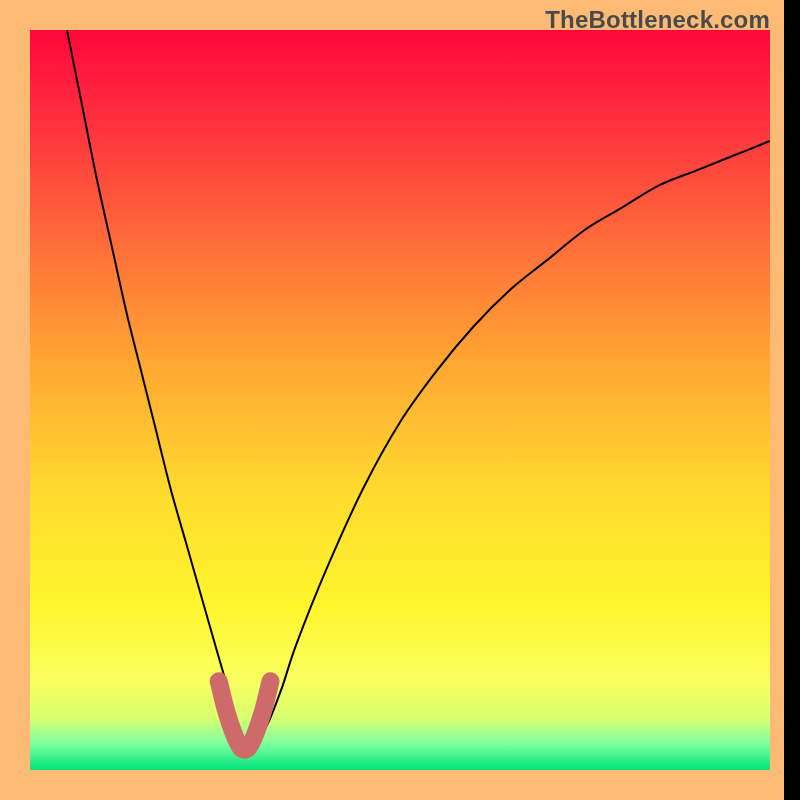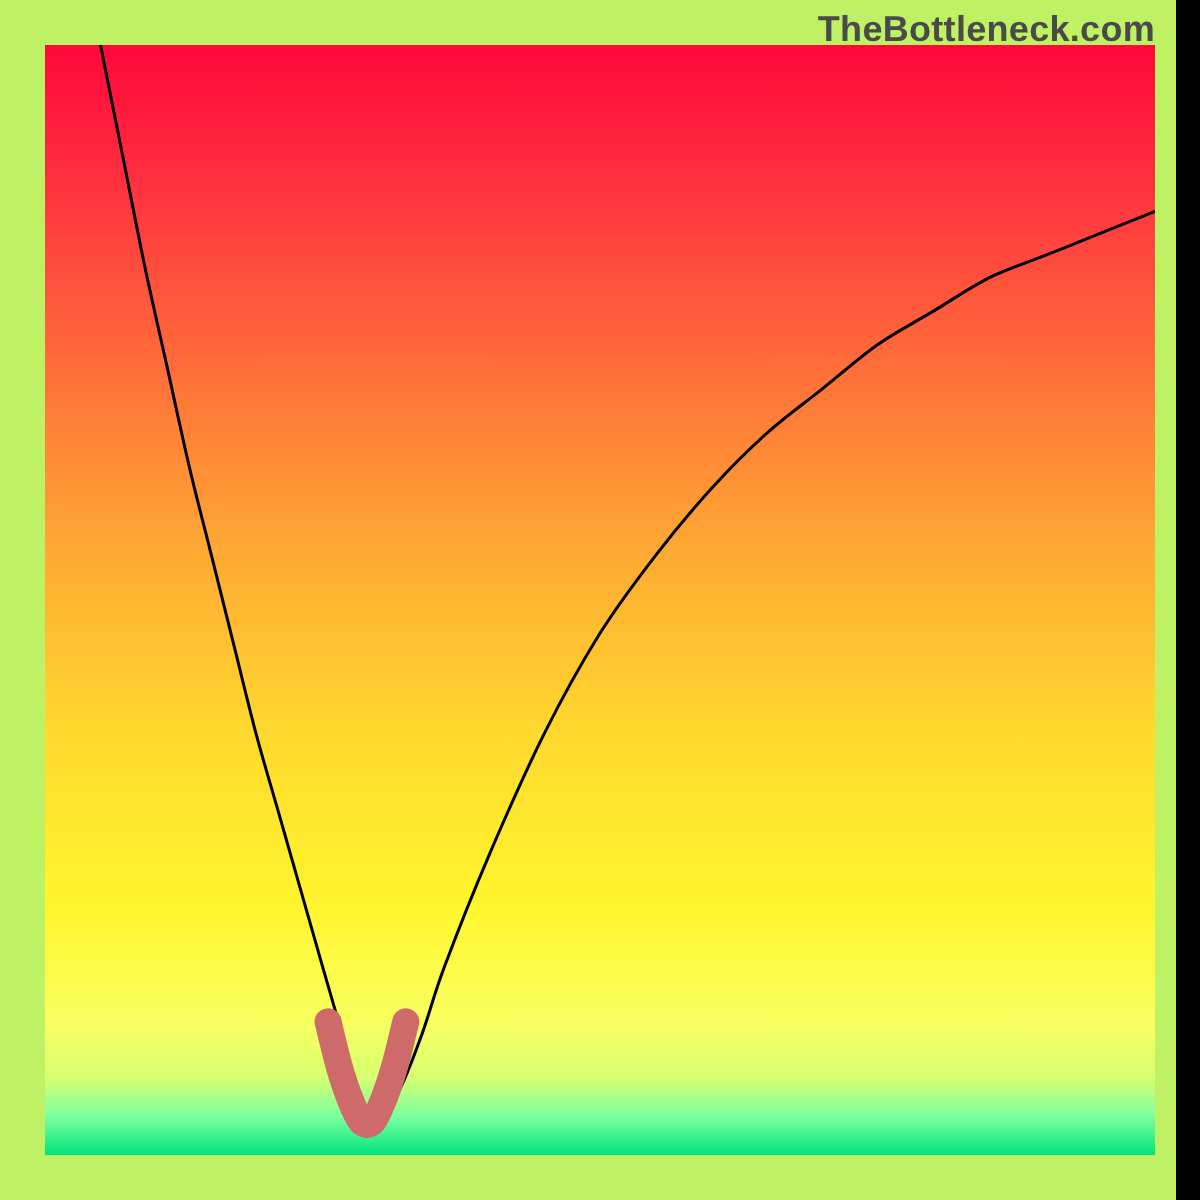--- a/index.html
+++ b/index.html
@@ -9,21 +9,21 @@
     height: 800px;
     background: #000;
     font-family: Arial, Helvetica, sans-serif;
     overflow: hidden;
   }
   .frame {
     position: absolute;
     top: 0; left: 0;
     width: 784px;
     height: 800px;
-    background: #bef264;
+    background: #fdba74;
   }
   .watermark {
     position: absolute;
     top: 6px;
     right: 14px;
     color: #4a4a4a;
     font-size: 24px;
     font-weight: 600;
     letter-spacing: 0.2px;
     user-select: none;

